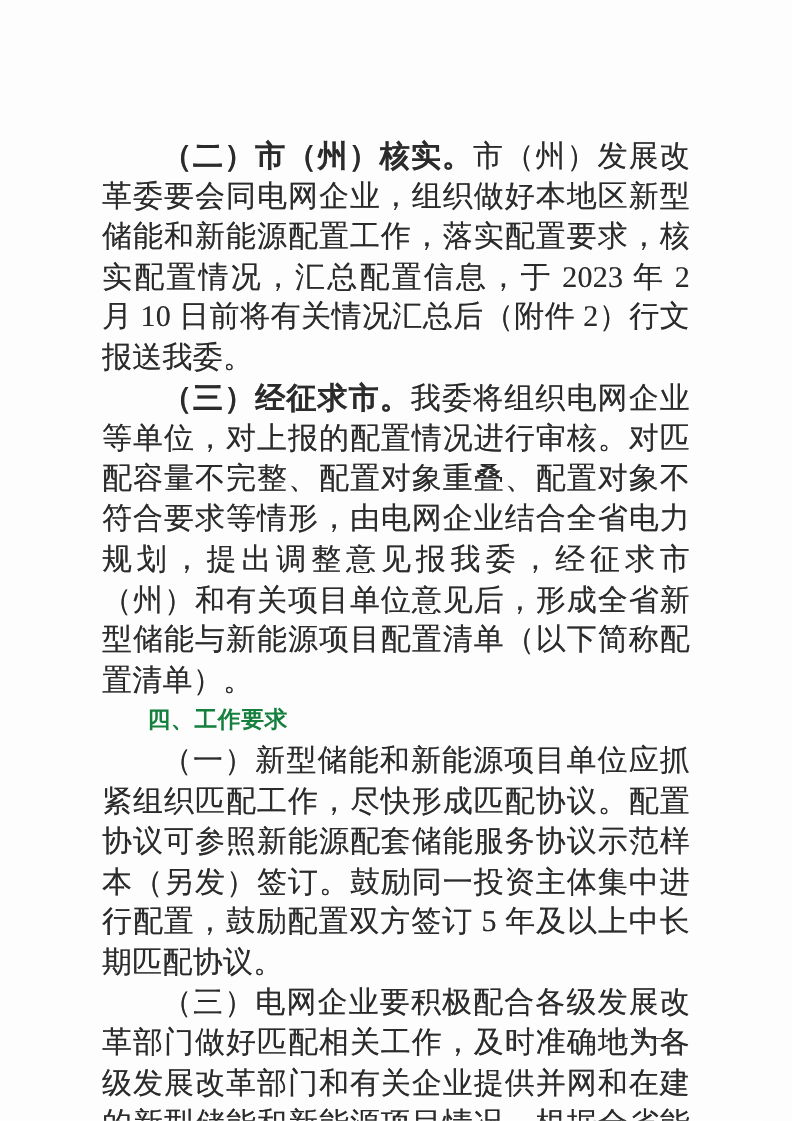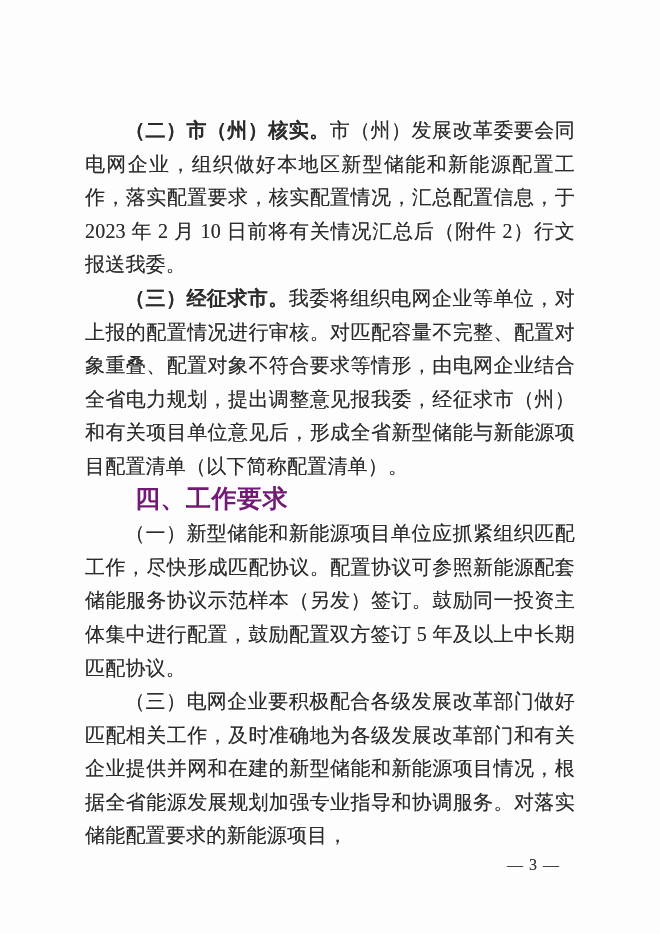--- a/index.html
+++ b/index.html
@@ -21,41 +21,41 @@
     color: #2b2b2b;
   }
   .text-block {
     position: absolute;
     top: 114px;
     left: 85px;
     width: 490px;
   }
   .para {
     margin: 0;
-    font-size: 20px;
+    font-size: 25px;
     line-height: 33.6px;
     text-align: justify;
     text-justify: inter-ideograph;
     text-indent: 2em;
     letter-spacing: 0.2px;
     
     text-shadow: 0 0 0.4px rgba(40,40,40,0.55);
   }
   .para .lead {
     font-weight: bold;
   }
   .section-heading {
     margin: 0;
-    font-family: Liberation Mono, monospace;
+    font-family: Liberation Serif, serif;
     font-weight: bold;
-    font-size: 25px;
+    font-size: 19px;
     line-height: 33.6px;
     text-indent: 2em;
     letter-spacing: 0.5px;
-    color: #701a75;
+    color: #15803d;
   }
   .page-number {
     position: absolute;
     top: 855px;
     left: 0;
     width: 560px;
     text-align: right;
     font-size: 16px;
     line-height: 20px;
     letter-spacing: 1px;

